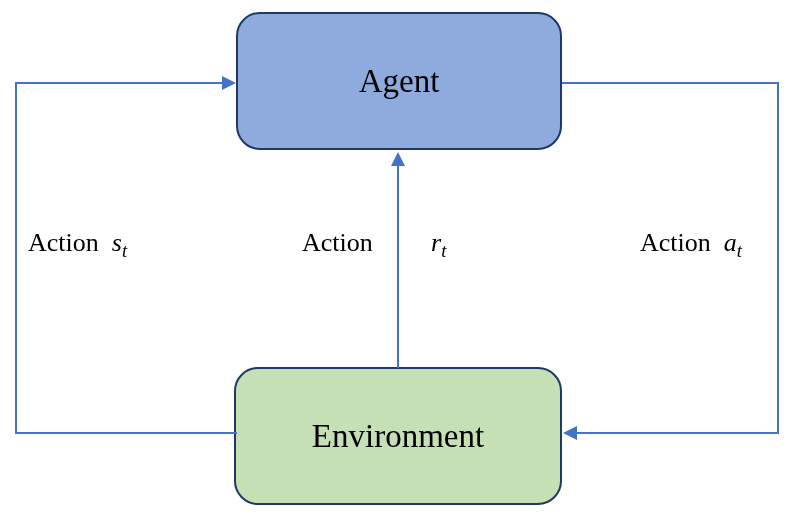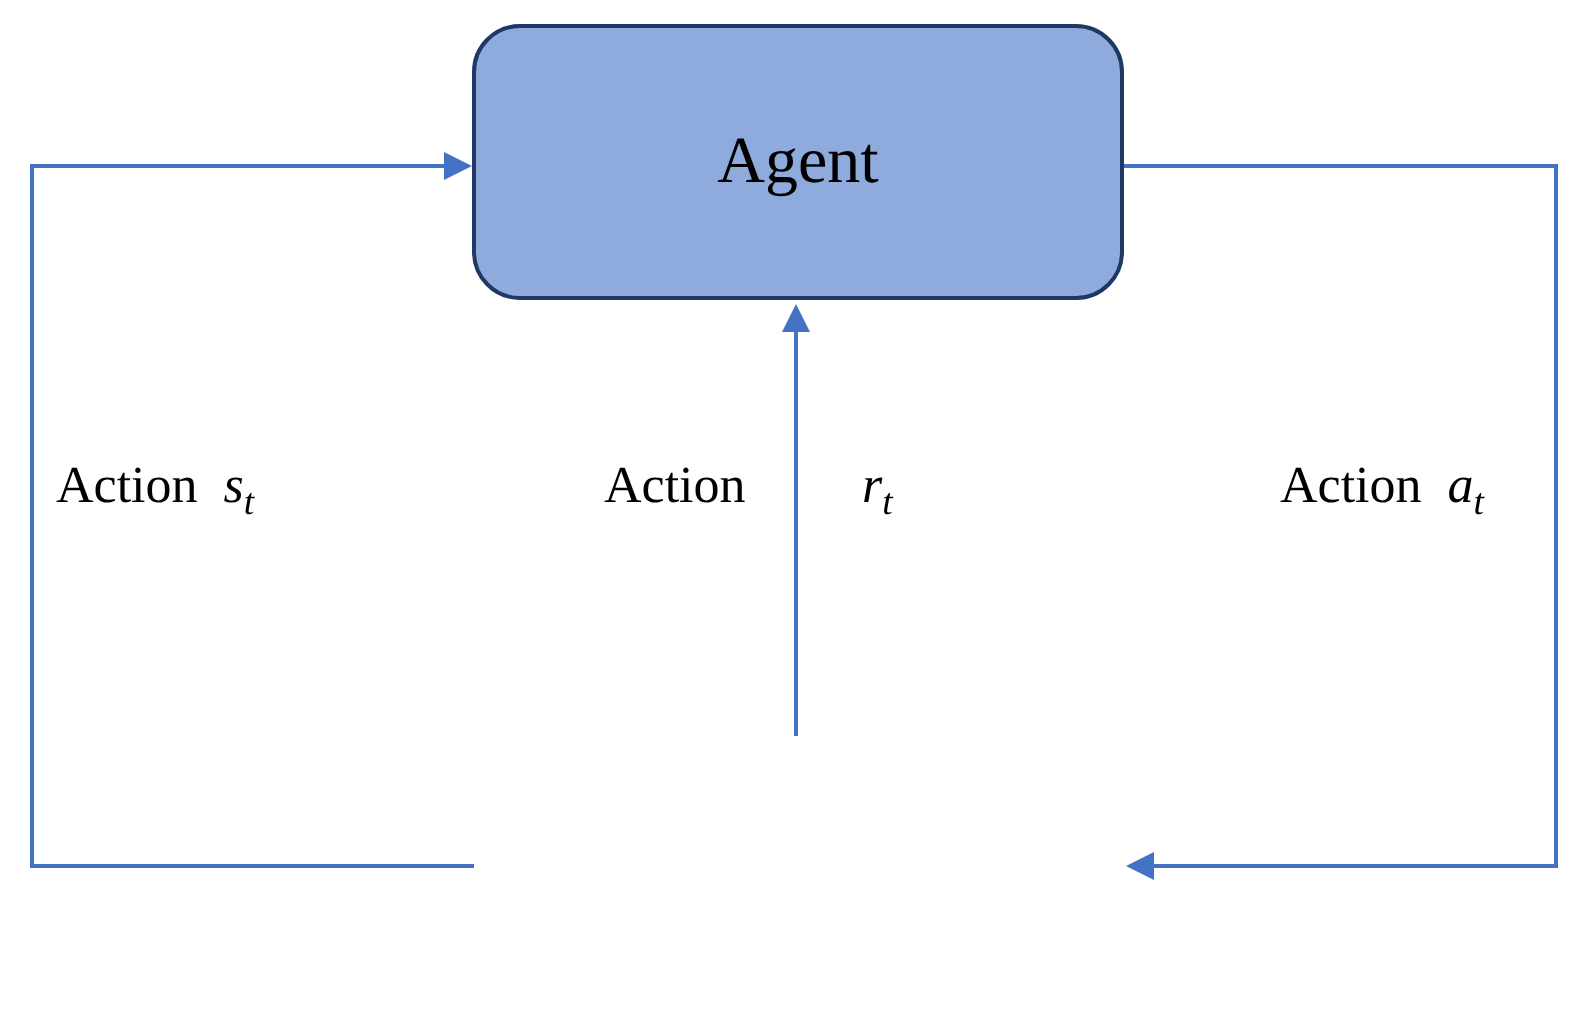--- a/index.html
+++ b/index.html
@@ -79,20 +79,23 @@
 </style>
 </head>
 <body>
 
 <div class="diagram">
 
   <div class="box agent">
     <span>Agent</span>
   </div>
 
+  <div class="box environment">
+    <span>Environment</span>
+  </div>
 
   <div class="line h" style="left:15px; top:432px; width:222px;"></div>
   <div class="line v" style="left:15px; top:82px; height:352px;"></div>
   <div class="line h" style="left:15px; top:82px; width:208px;"></div>
   <div class="ah right" style="left:222px; top:76px;"></div>
 
   <div class="line v" style="left:397px; top:164px; height:204px;"></div>
   <div class="ah up" style="left:391px; top:152px;"></div>
 
   <div class="line h" style="left:562px; top:82px; width:217px;"></div>

